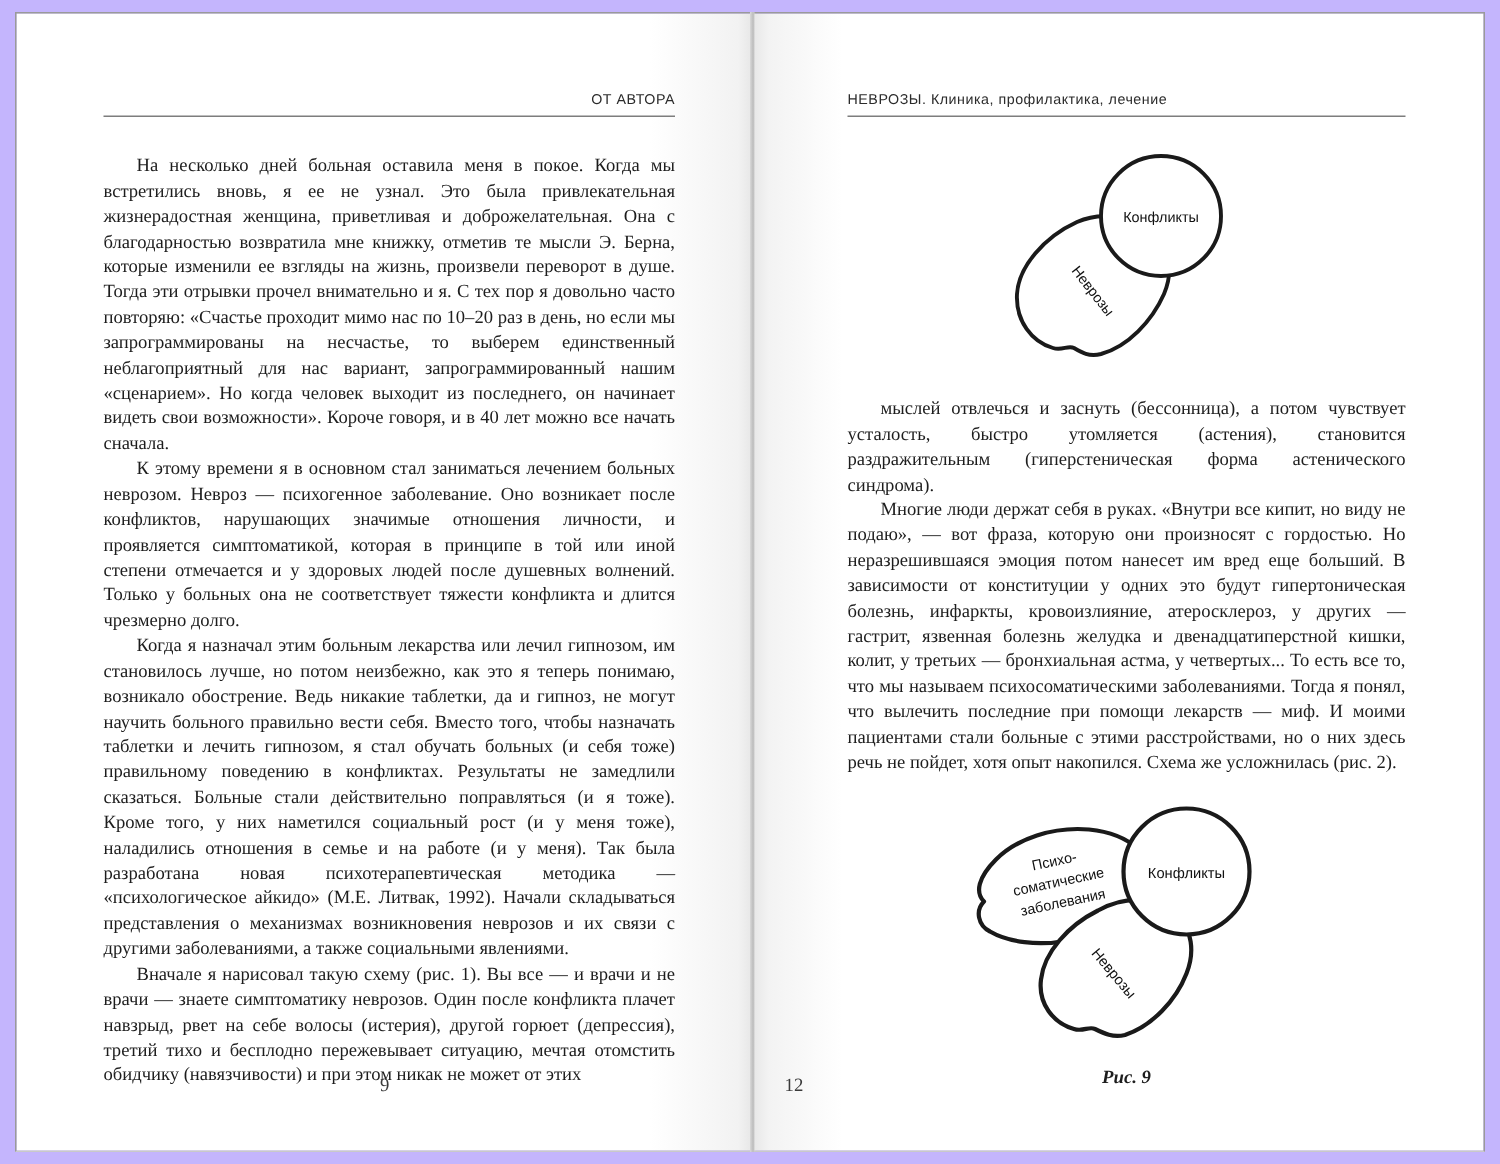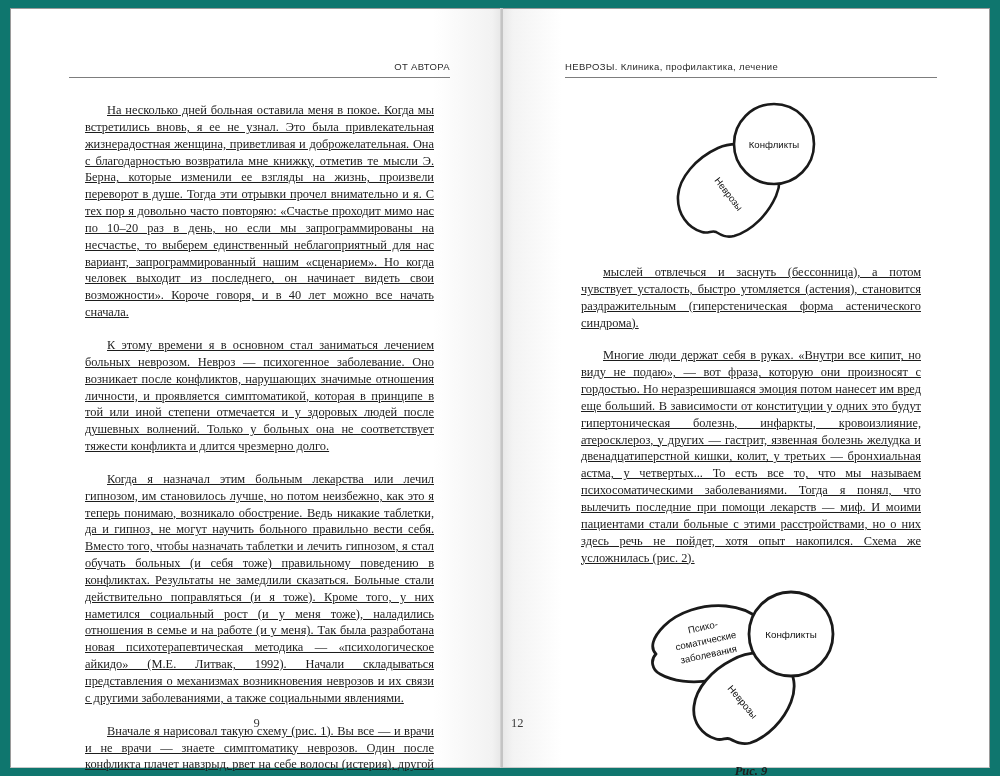--- a/index.html
+++ b/index.html
@@ -7,21 +7,21 @@
     padding: 0;
     background: #ffffff;
   }
   body {
     font-family: "Liberation Serif", serif;
   }
   #spread {
     position: relative;
     width: 1000px;
     height: 776px;
-    background: #0f766e;
+    background: #c4b5fd;
     overflow: hidden;
   }
   
   .page {
     position: absolute;
     top: 8px;
     height: 760px;
     background: #ffffff;
     box-sizing: border-box;
   }
@@ -66,40 +66,39 @@
     color: #2b2b2b;
     padding-bottom: 5px;
     border-bottom: 1px solid #7d7d7d;
     margin-bottom: 24px;
     white-space: nowrap;
   }
   .left .runhead { text-align: right; }
   .right .runhead { text-align: left; }
 
   p.body {
-    margin: 16px;
+    margin: 0;
     font-size: 12.4px;
     line-height: 16.85px;
     text-align: justify;
     text-indent: 22px;
     color: #1d1d1d;
     hyphens: manual;
-    text-decoration: underline;
     -webkit-hyphens: manual;
   }
 
   .folio {
     position: absolute;
     bottom: 36px;
     font-family: "Liberation Serif", serif;
     font-size: 12.5px;
     color: #3a3a3a;
   }
   .left .folio  { left: 0; right: 0; text-align: center; }
-  .right .folio { left: 8px; text-align: center; }
+  .right .folio { left: 20px; text-align: center; }
 
   
   .figure {
     margin: 0 auto;
     position: relative;
   }
   .figcap {
     text-align: center;
     font-family: "Liberation Serif", serif;
     font-style: italic;

